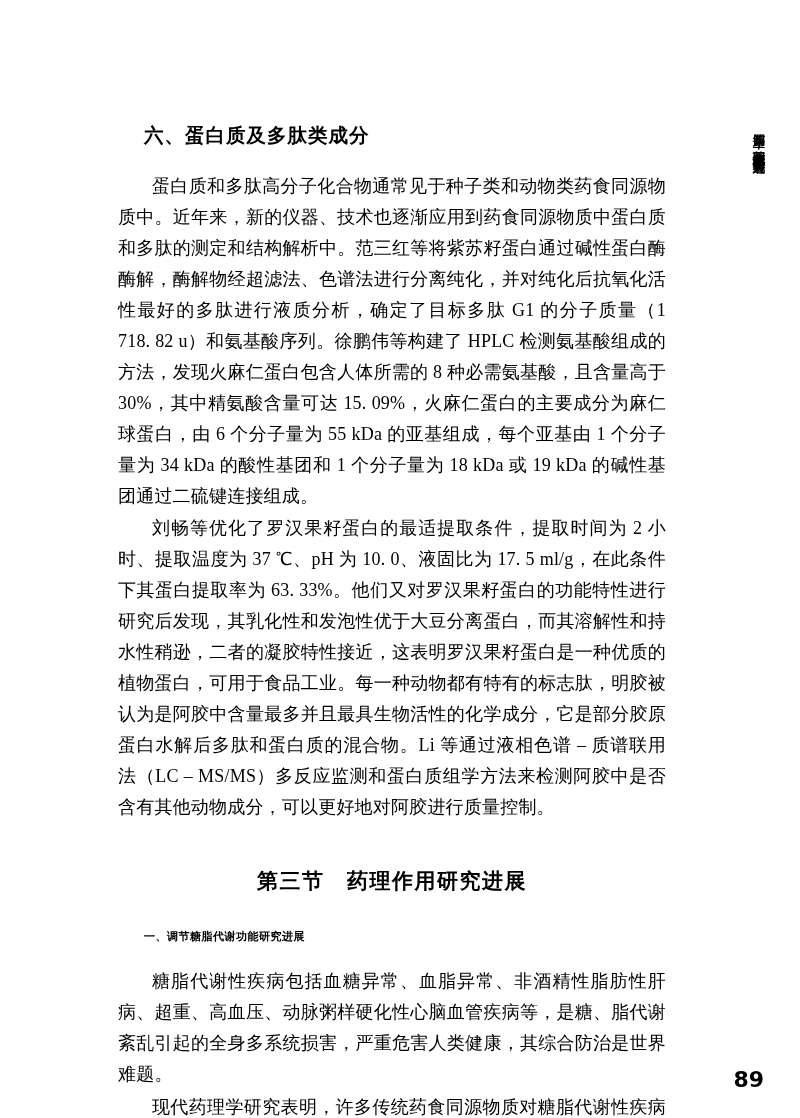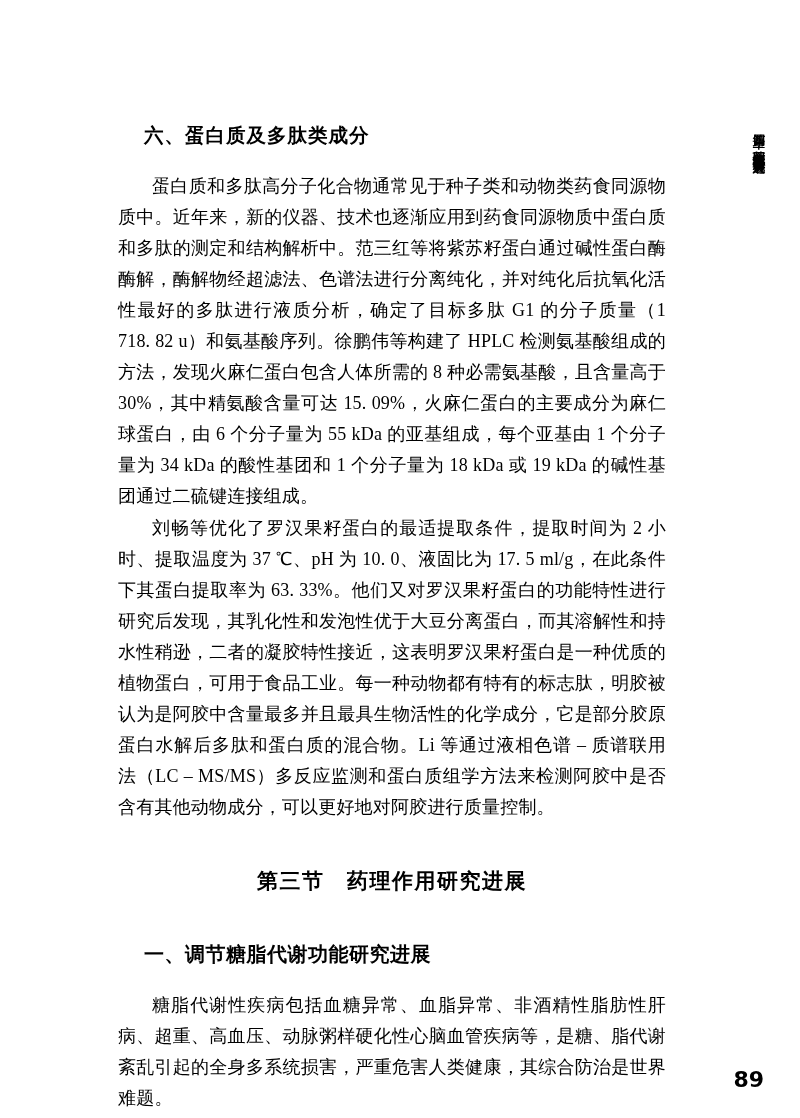--- a/index.html
+++ b/index.html
@@ -56,27 +56,27 @@
     font-size: 19.5px;
     font-weight: bold;
     margin: 0 0 22px 0;
     padding-left: 26px;
     letter-spacing: 1px;
   }
   h2.chapter-heading {
     font-family: "DejaVu Sans", sans-serif;
     font-size: 21px;
     font-weight: bold;
-    margin: 44px 0 46px 0;
+    margin: 44px 0 34px 0;
     text-align: center;
     letter-spacing: 1.5px;
   }
   h3.sub-heading {
     font-family: "DejaVu Sans", sans-serif;
-    font-size: 20px;
+    font-size: 11px;
     font-weight: bold;
     margin: 0 0 22px 0;
     padding-left: 26px;
     letter-spacing: 0.5px;
   }
   p.body-par {
     font-size: 18px;
     line-height: 1.72;
     margin: 0 0 2px 0;
     text-align: justify;

